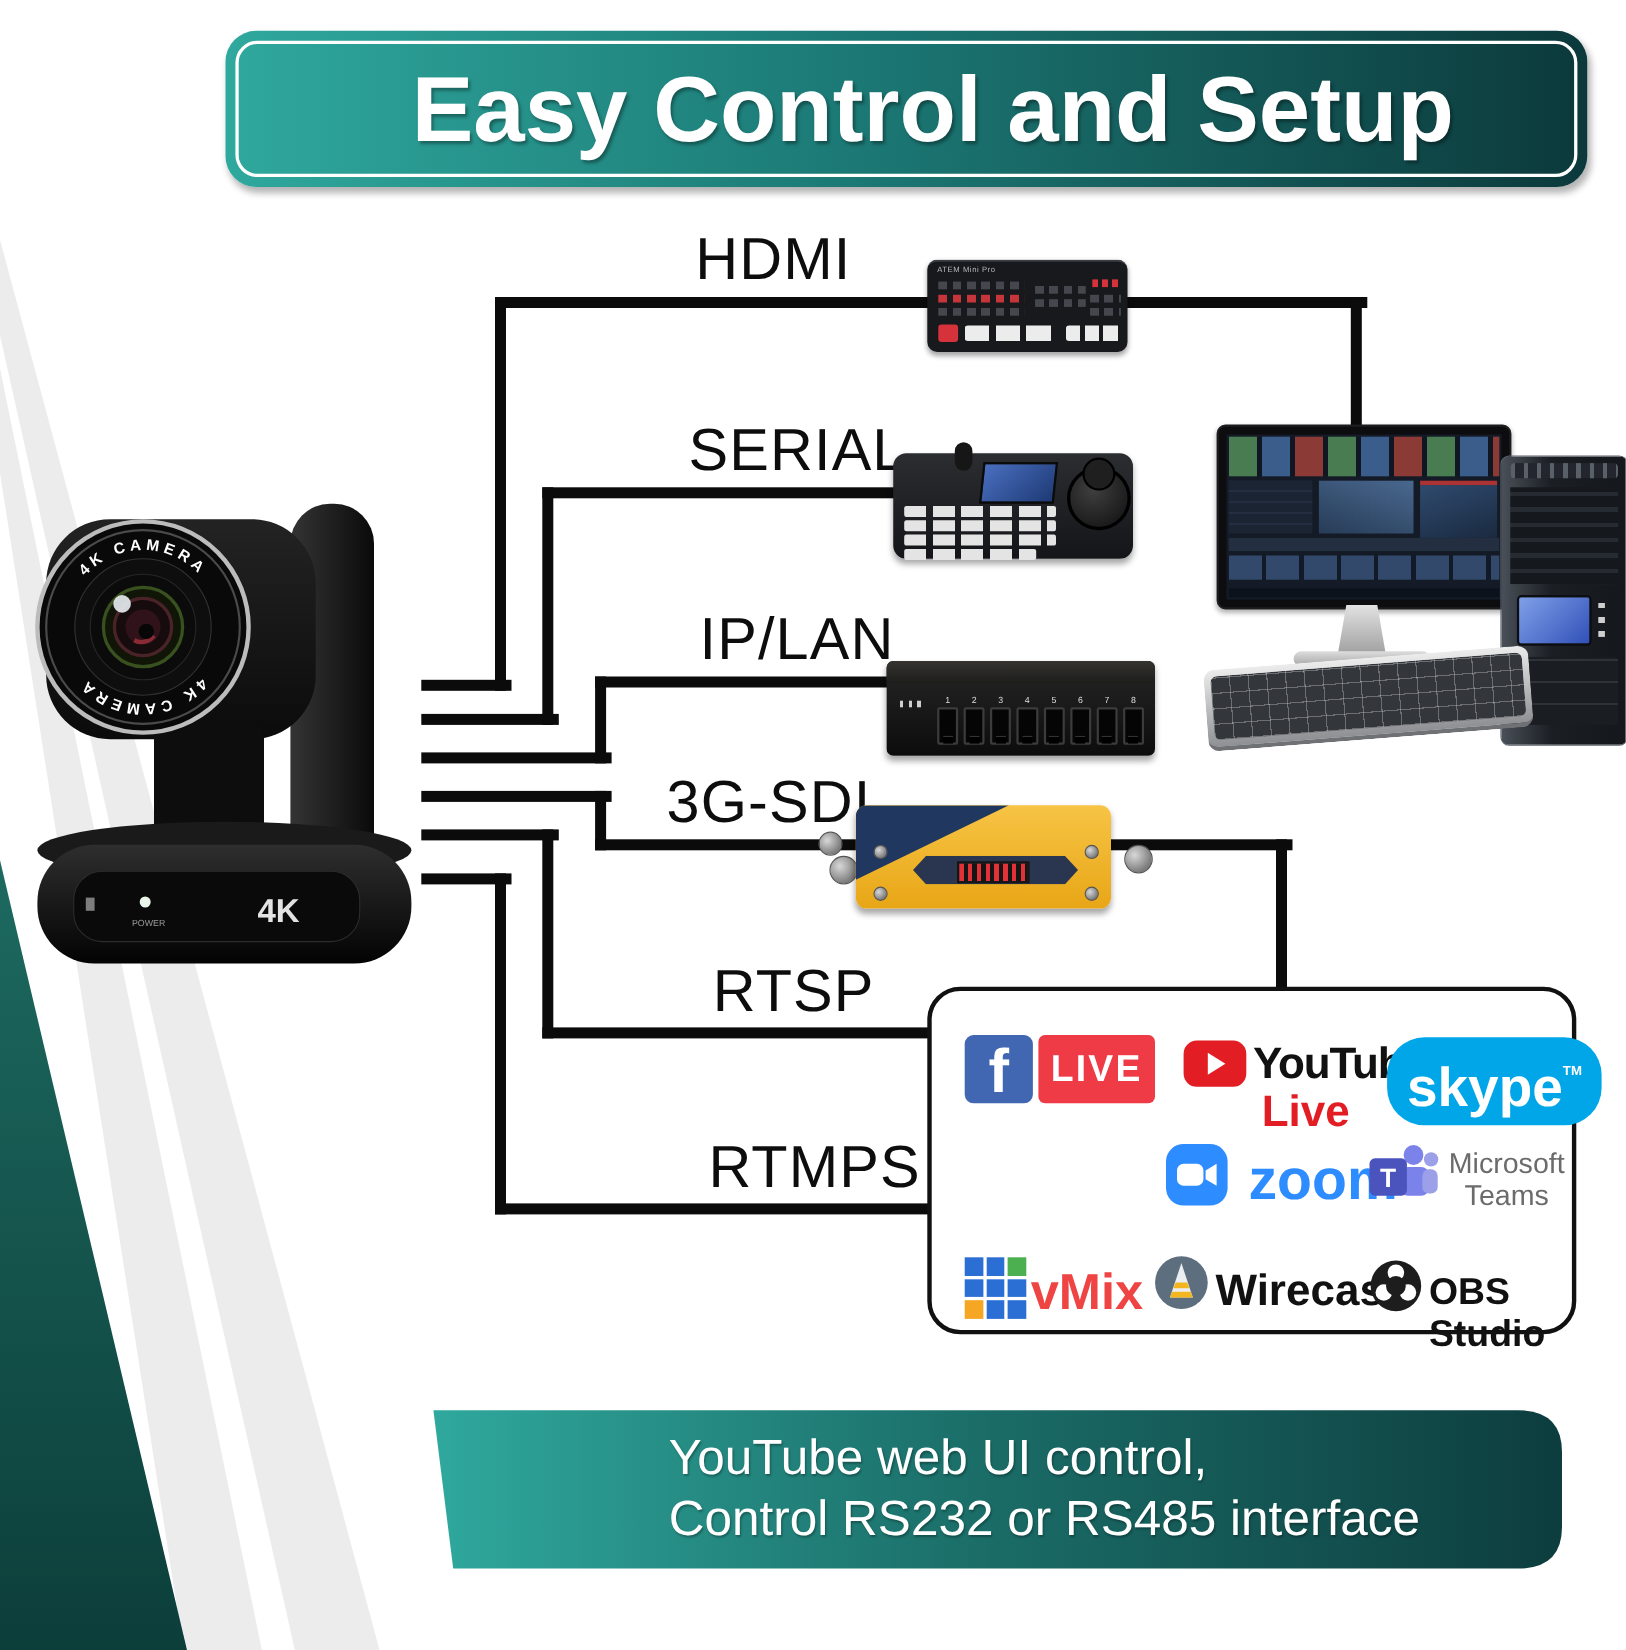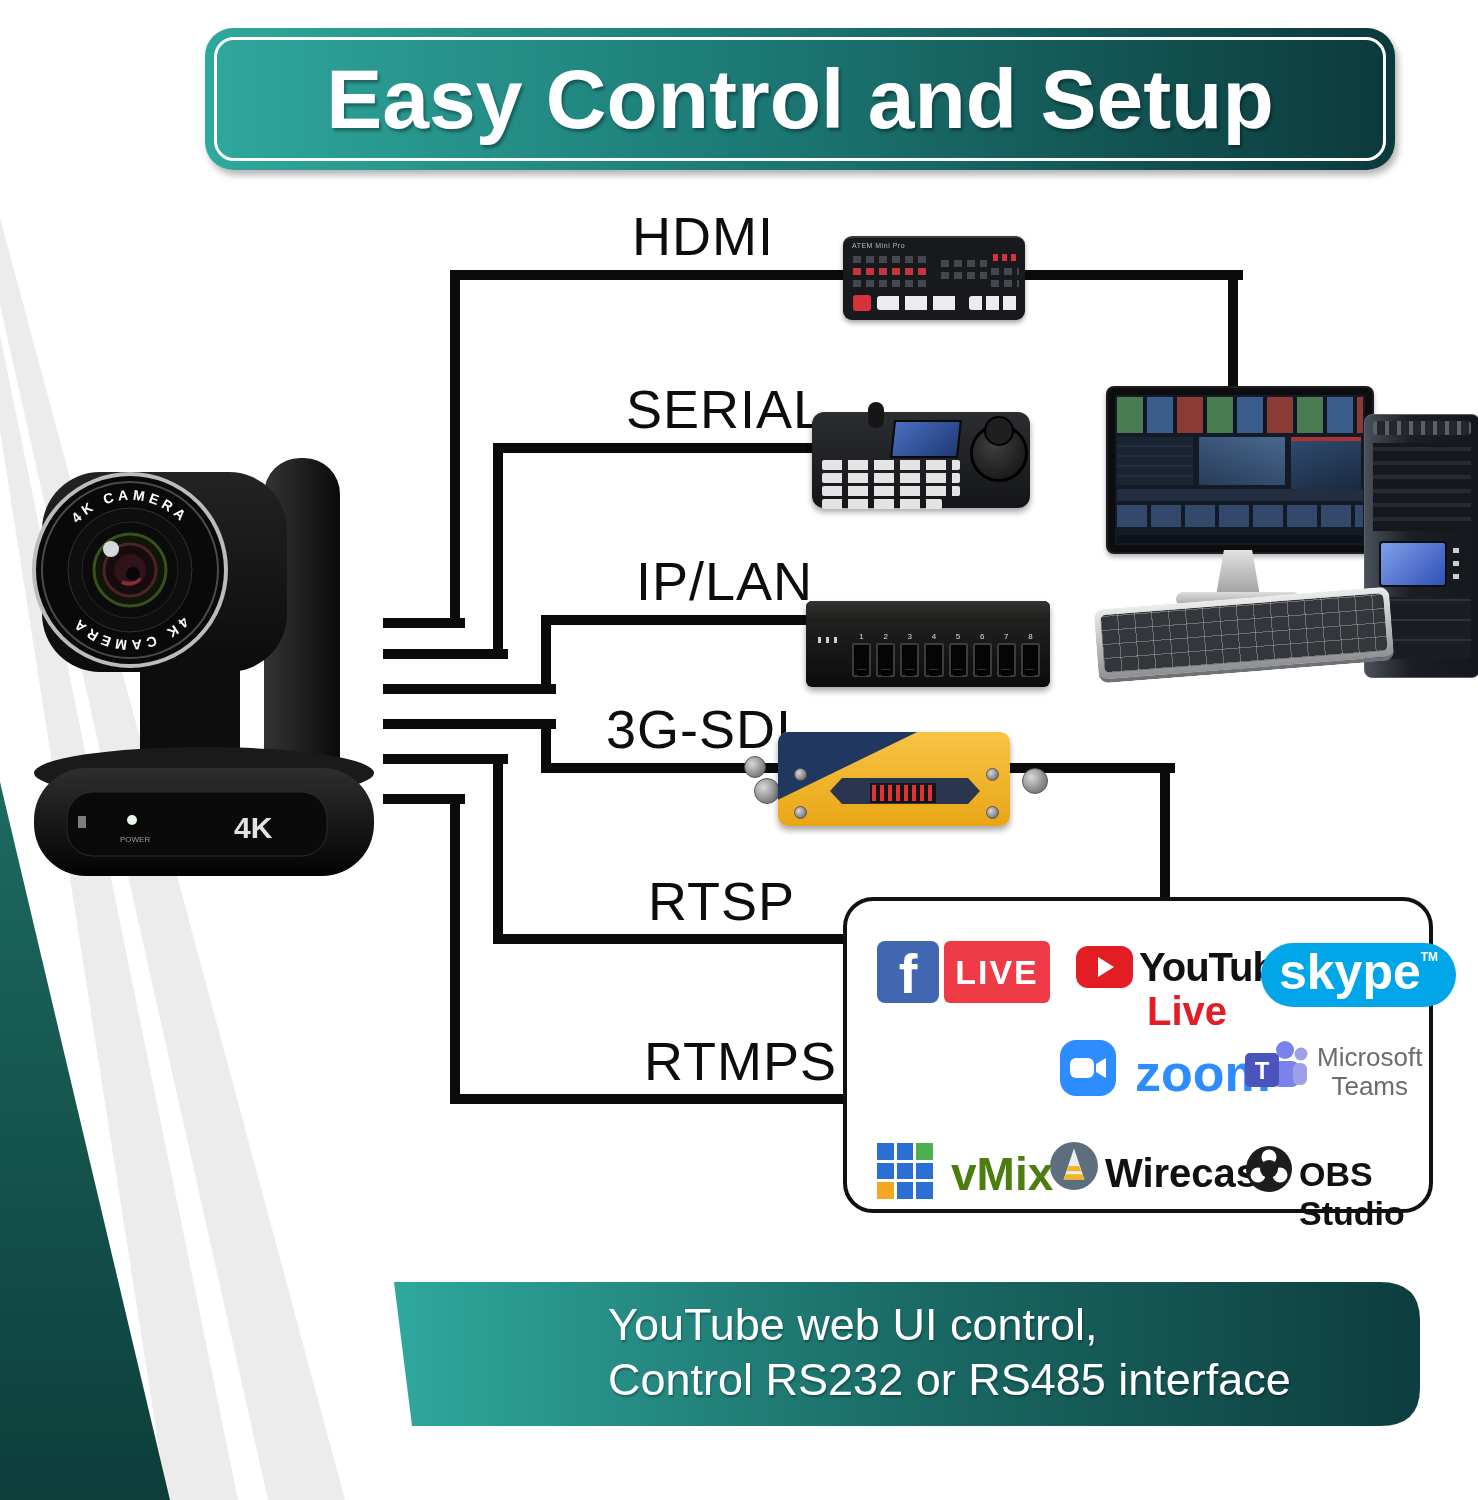--- a/index.html
+++ b/index.html
@@ -4,21 +4,21 @@
 <style>
   html,body{margin:0;padding:0;background:#fff;}
   #canvas{position:relative;width:1478px;height:1500px;background:#fff;overflow:hidden;
           font-family:"Liberation Sans", sans-serif;}
   .abs{position:absolute;}
   .line{position:absolute;background:#0b0b0b;z-index:2;}
   .conn-label{position:absolute;z-index:2;font-size:54px;color:#0d0d0d;letter-spacing:1px;}
   
   .banner-title{position:absolute;left:205px;top:28px;width:1190px;height:142px;border-radius:28px;
      background:linear-gradient(90deg,#2fa89d 0%,#1c7a76 45%,#0c393b 100%);
-     box-shadow:3px 5px 7px rgba(0,0,0,.30);z-index:3;display:flex;align-items:center;justify-content:center;}
+     box-shadow:3px 5px 7px rgba(0,0,0,.30);z-index:3;display:flex;align-items:center;justify-content:center;padding-left:48px;}
   .banner-title::before{content:"";position:absolute;inset:9px;border:3px solid #fff;border-radius:20px;pointer-events:none;}
   .banner-title .t{font-size:84px;font-weight:bold;color:#fff;text-shadow:2px 3px 3px rgba(0,0,0,.35);}
   
   .footer-text{position:absolute;left:608px;top:1298px;z-index:4;color:#fff;font-size:45px;line-height:1.22;
      text-shadow:1px 2px 2px rgba(0,0,0,.3);}
   
   .atem{position:absolute;left:843px;top:236px;width:182px;height:82px;background:#17191c;border-radius:9px;
      border-top:2px solid #3a3e44;box-shadow:0 3px 5px rgba(0,0,0,.35);z-index:3;}
   .atem .lbl{position:absolute;left:9px;top:4px;font-size:7px;color:#b8b8b8;letter-spacing:.5px;}
   .btnrow{position:absolute;height:7px;background:repeating-linear-gradient(90deg,#44484e 0 8px,transparent 8px 13px);}
@@ -41,31 +41,31 @@
   .fb{position:absolute;left:30px;top:40px;width:62px;height:62px;background:#4267b2;border-radius:8px;
      color:#fff;font-weight:bold;font-size:56px;text-align:center;line-height:66px;}
   .livebox{position:absolute;left:97px;top:40px;width:106px;height:62px;background:#ef3b45;border-radius:6px;
      display:flex;align-items:center;justify-content:center;color:#fff;font-weight:bold;font-size:34px;letter-spacing:2px;}
   .ytplay{position:absolute;left:229px;top:45px;width:57px;height:42px;background:#e21d24;border-radius:12px;}
   .ytplay::after{content:"";position:absolute;left:22px;top:11px;border-left:16px solid #fff;
      border-top:10px solid transparent;border-bottom:10px solid transparent;}
   .yttext{position:absolute;left:292px;top:44px;font-weight:bold;font-size:40px;color:#111;letter-spacing:-1px;}
   .ytlive{position:absolute;left:300px;top:88px;font-weight:bold;font-size:40px;color:#e21d24;}
   .skype{position:absolute;left:414px;top:42px;background:#00a6e8;color:#fff;font-weight:bold;font-size:50px;
-     padding:4px 18px 10px 18px;border-radius:34px;line-height:1;}
+     padding:20px 18px 10px 18px;border-radius:34px;line-height:1;}
   .skype sup{font-size:12px;vertical-align:28px;}
   .twitch{position:absolute;left:28px;top:136px;color:#6441a5;font-weight:bold;font-size:58px;letter-spacing:-2px;
      -webkit-text-stroke:2px #6441a5;}
   .zoomicon{position:absolute;left:213px;top:139px;width:56px;height:56px;background:#2d8cff;border-radius:16px;}
   .zoomtext{position:absolute;left:288px;top:142px;color:#2d8cff;font-weight:bold;font-size:52px;}
   .teamstext{position:absolute;left:470px;top:142px;color:#6b6b6b;font-size:26px;line-height:1.1;text-align:center;}
   .vmixgrid{position:absolute;left:30px;top:242px;width:56px;height:56px;display:grid;
      grid-template-columns:1fr 1fr 1fr;grid-template-rows:1fr 1fr 1fr;gap:3px;}
   .vmixgrid i{display:block;background:#2b6fd4;}
-  .vmixtext{position:absolute;left:104px;top:246px;color:#4d7c0f;font-weight:bold;font-size:46px;}
+  .vmixtext{position:absolute;left:90px;top:246px;color:#ef4444;font-weight:bold;font-size:46px;}
   .wctext{position:absolute;left:258px;top:250px;color:#111;font-weight:bold;font-size:40px;}
   .obstext{position:absolute;left:452px;top:254px;color:#111;font-weight:bold;font-size:34px;}
   .monitor{position:absolute;left:1106px;top:386px;width:264px;height:164px;background:#0d0d0f;border:2px solid #1d1d20;
      border-radius:8px;z-index:3;box-shadow:0 3px 5px rgba(0,0,0,.3);}
   .tower{position:absolute;left:1364px;top:414px;width:114px;height:262px;z-index:3;border-radius:8px;
      background:linear-gradient(90deg,#4a5058,#1b1e23 40%,#14171b);border:1px solid #5a616a;}
   .keyboard{position:absolute;left:1096px;top:598px;width:296px;height:70px;z-index:4;transform:rotate(-4.5deg);
      background:linear-gradient(180deg,#ececec,#8e9094);border-radius:10px;border-bottom:4px solid #6f7175;}
   .keyboard .keys{position:absolute;inset:6px;background:#33363b;border-radius:6px;
      background-image:repeating-linear-gradient(90deg,rgba(255,255,255,.28) 0 1px,transparent 1px 17px),

